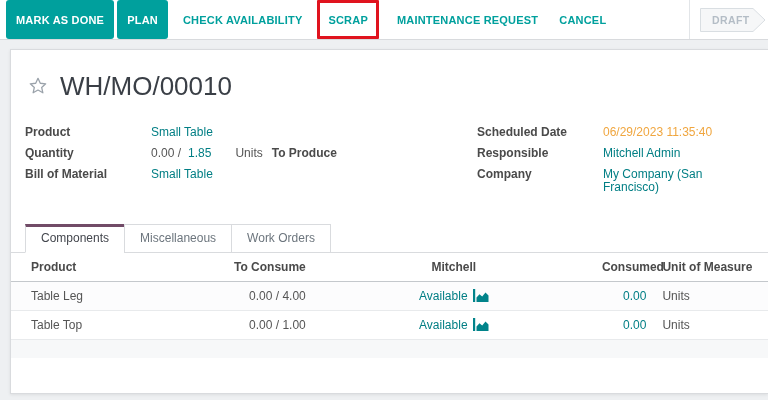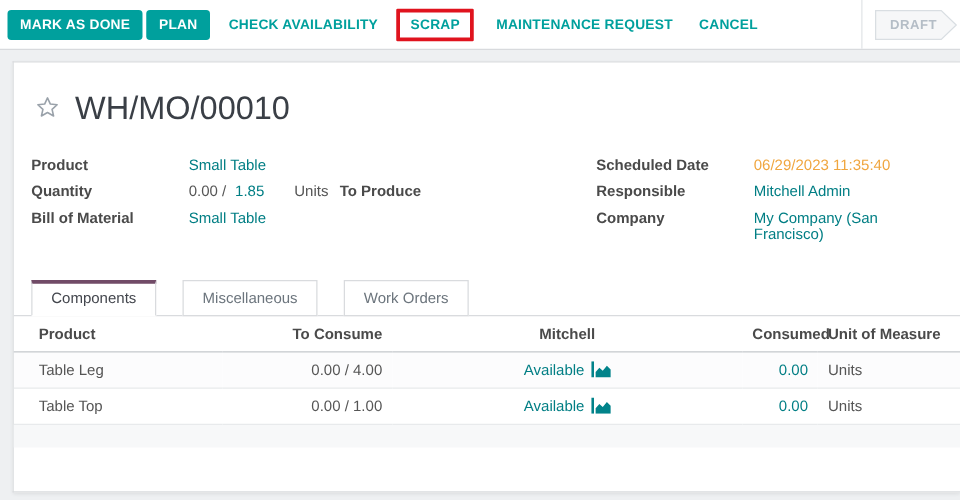--- a/index.html
+++ b/index.html
@@ -14,21 +14,21 @@
   body{
     width:768px;height:400px;overflow:hidden;
     background:#eef0f2;
     font-family:"Liberation Sans",sans-serif;
     font-size:12px;color:#555;
     -webkit-font-smoothing:antialiased;
   }
   
   .toolbar{
     height:40px;background:#fff;border-bottom:1px solid #d8dadd;
-    display:flex;align-items:center;padding-left:6px;position:relative;
+    display:flex;padding-left:6px;position:relative;
   }
   .btn{
     display:inline-flex;align-items:center;justify-content:center;
     font-family:"Liberation Sans",sans-serif;
     font-size:11px;font-weight:bold;letter-spacing:.2px;
     border:none;background:none;cursor:pointer;white-space:nowrap;
   }
   .btn-primary{
     background:var(--teal);color:#fff;border-radius:3px;
     padding:6px 10px;margin-right:3px;
@@ -77,21 +77,20 @@
   .link{color:var(--link);cursor:pointer;text-decoration:none;}
   .date-warning{color:var(--orange);}
   .qty-sep{color:#555;}
   .qty-editable{color:var(--link);margin:0 24px 0 7px;}
   .qty-uom{margin-right:9px;}
   .qty-suffix{font-weight:bold;color:#4a4a4a;}
   
   .tabs{
     display:flex;align-items:flex-end;margin-top:22px;padding-left:14px;
     border-bottom:1px solid #d9dbde;
-    gap:22px;
   }
   .tab{
     padding:6px 15px 7px;background:#fff;color:#6c757d;cursor:pointer;
     border:1px solid #d9dbde;margin-bottom:-1px;margin-right:-1px;
     font-size:12px;white-space:nowrap;
   }
   .tab.active{
     border-top:3px solid var(--tab-accent);
     border-bottom:1px solid #fff;
     color:#43464d;padding-top:4px;

